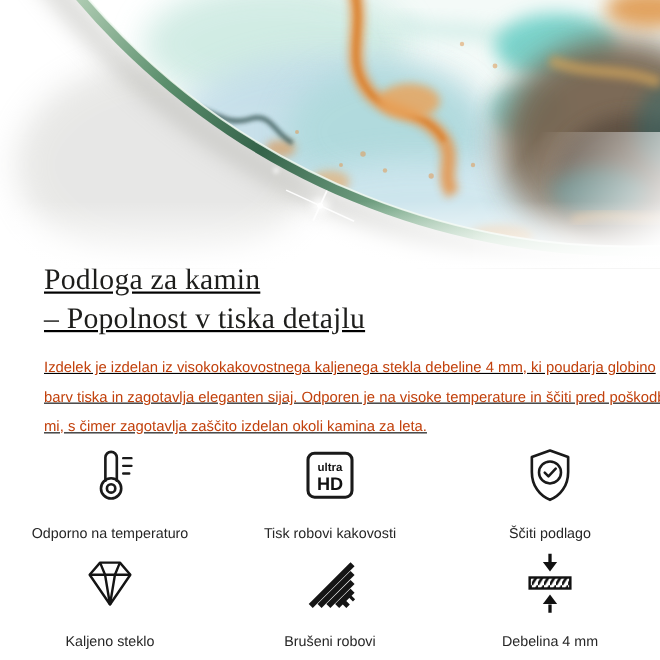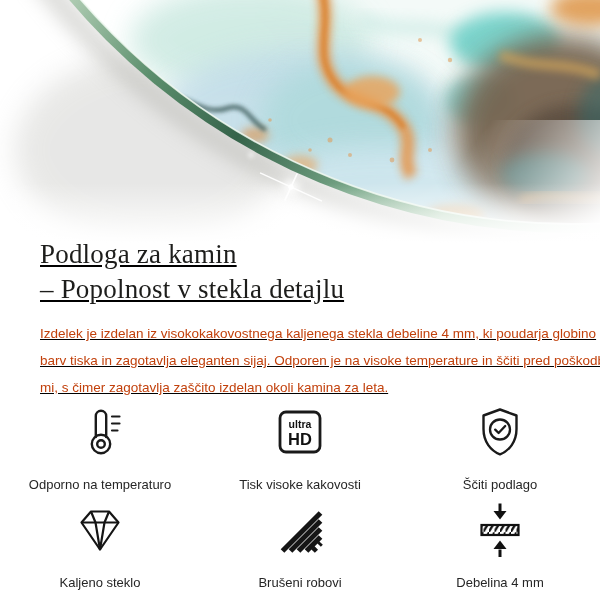--- a/index.html
+++ b/index.html
@@ -133,21 +133,21 @@
         <line x1="0" y1="-15" x2="0" y2="15" stroke="#ffffff" stroke-width="1.6" opacity="0.9"></line>
         <circle r="2.6" fill="#ffffff"></circle>
       </g>
       <circle cx="251" cy="155" r="2.5" fill="#ffffff" opacity="0.8" filter="url(#b2)"></circle>
     </svg>
   </div>
 
   <div class="content">
     <h1 class="page-title">
       <span class="h-line">Podloga za kamin</span>
-      <span class="h-line">– Popolnost v stekla detajlu</span>
+      <span class="h-line">– Popolnost v tiska detajlu</span>
     </h1>
     <p class="desc">
       <span class="p-line">Izdelek je izdelan iz visokokakovostnega kaljenega stekla debeline 4 mm, ki poudarja globino</span>
       <span class="p-line">barv tiska in zagotavlja eleganten sijaj. Odporen je na visoke temperature in ščiti pred poškodba-</span>
       <span class="p-line">mi, s čimer zagotavlja zaščito izdelan okoli kamina za leta.</span>
     </p>
   </div>
 
   <div class="features">
 
@@ -166,21 +166,21 @@
     </div>
 
     <div class="feature">
       <div class="icon-box">
         <svg width="46" height="46" viewBox="0 0 46 46">
           <rect x="3" y="3" width="40" height="40" rx="6" fill="none" stroke="#1a1a1a" stroke-width="2.8"></rect>
           <text x="23" y="19" text-anchor="middle" font-family="Liberation Sans, sans-serif" font-size="10.5" font-weight="600" fill="#111">ultra</text>
           <text x="23" y="36" text-anchor="middle" font-family="Liberation Sans, sans-serif" font-size="16.5" font-weight="800" fill="#111">HD</text>
         </svg>
       </div>
-      <div class="feature-label">Tisk visoke kakovosti</div>
+      <div class="feature-label">Tisk robovi kakovosti</div>
     </div>
 
     <div class="feature">
       <div class="icon-box">
         <svg width="48" height="52" viewBox="0 0 48 52">
           <g class="ico" stroke-width="2.6" stroke-linejoin="round" stroke-linecap="round">
             <path d="M24,3.5 L40.5,9.5 V23 C40.5,35.8 33.3,44.6 24,48.4 C14.7,44.6 7.5,35.8 7.5,23 V9.5 Z"></path>
             <circle cx="24" cy="23.5" r="10" stroke-width="2.3"></circle>
             <path d="M19.2,23.6 l3.4,3.4 l6.6,-7" stroke-width="2.3"></path>
           </g>

